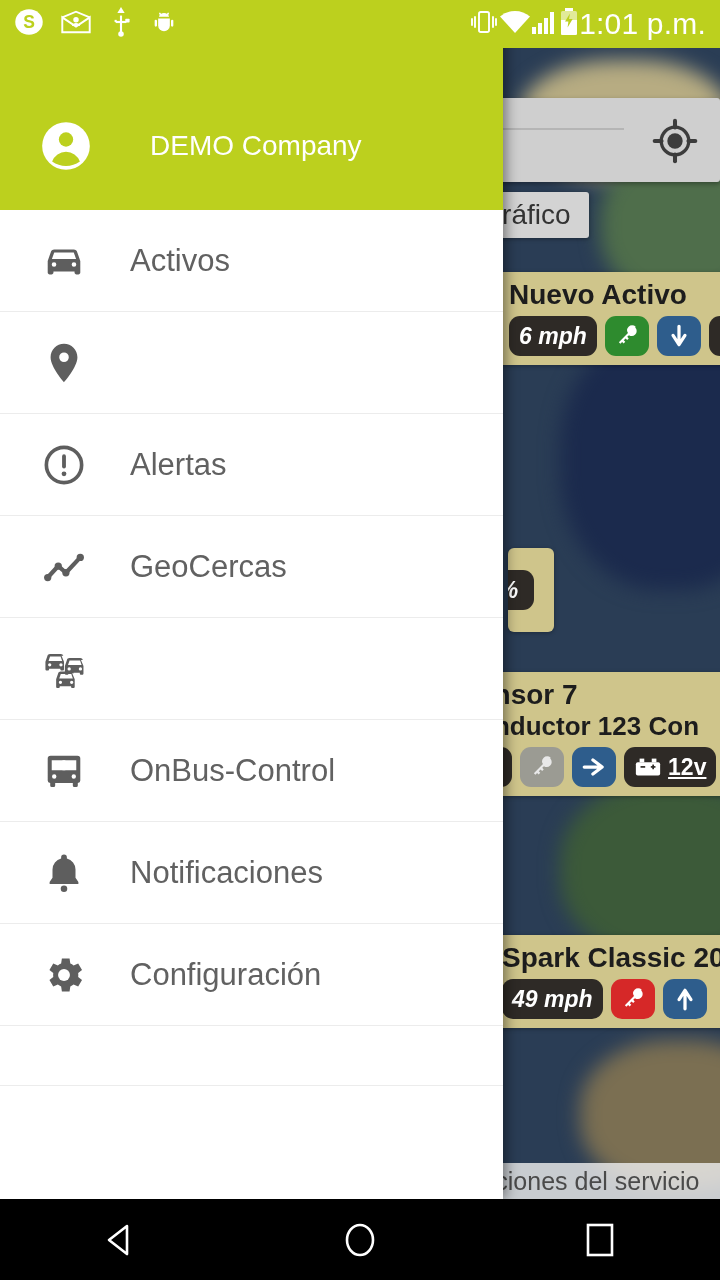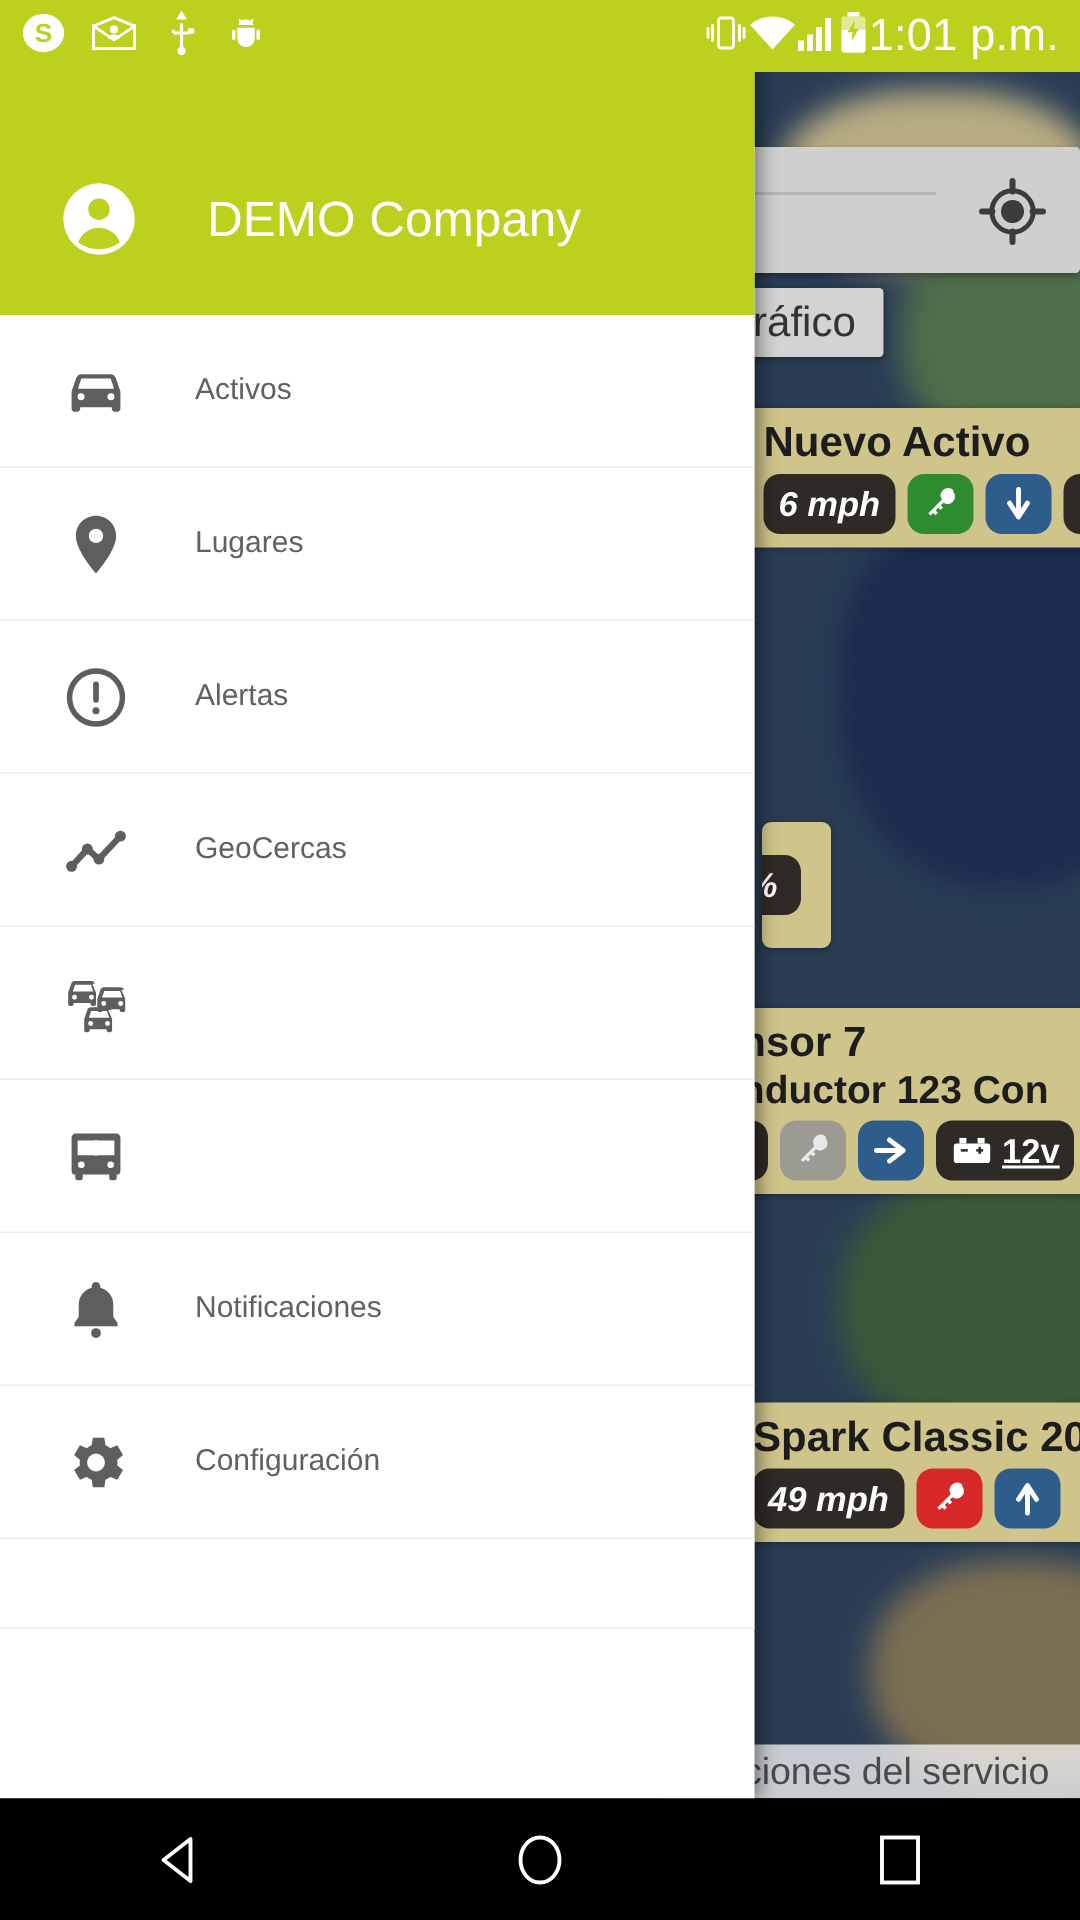--- a/index.html
+++ b/index.html
@@ -89,30 +89,30 @@
     position:absolute; left:0; top:0; width:503px; height:1199px;
     background:#fff; z-index:30; box-shadow:3px 0 12px rgba(0,0,0,.45);
     display:flex; flex-direction:column;
   }
   .drawer-header {
     height:210px; background:#bcd01e; position:relative; flex:0 0 auto;
     display:flex; align-items:flex-end; padding:0 0 38px 0;
   }
   .dh-row { display:flex; align-items:center; padding-left:40px; }
   .dh-avatar { width:52px; height:52px; flex:0 0 auto; }
-  .dh-name { color:#fff; font-size:33px; margin-left:46px; white-space:nowrap; }
+  .dh-name { color:#fff; font-size:28px; margin-left:58px; white-space:nowrap; }
 
   .drawer-list { flex:1 1 auto; overflow:hidden; }
   .nav-item {
     height:102px; display:flex; align-items:center;
     border-bottom:1px solid #ececec; background:#fff;
   }
   .nav-icon { width:52px; height:52px; margin-left:38px; flex:0 0 auto;
               display:flex; align-items:center; justify-content:center; }
-  .nav-label { margin-left:40px; font-size:20px; color:#616161; white-space:nowrap; }
+  .nav-label { margin-left:40px; font-size:31px; color:#616161; white-space:nowrap; }
   .nav-item-empty { height:60px; border-bottom:1px solid #ececec; background:#fff; }
 
   
   #navbar {
     position:absolute; left:0; bottom:0; width:720px; height:81px; background:#000;
     display:flex; align-items:center; justify-content:space-around; z-index:50;
   }
   .nb-btn { width:140px; height:81px; display:flex; align-items:center; justify-content:center; }
 </style>
 </head>
@@ -264,21 +264,20 @@
         <span class="nav-label">Activos</span>
       </div>
 
 
       <div class="nav-item">
         <span class="nav-icon">
           <svg width="46" height="46" viewBox="0 0 24 24" fill="#5e5e5e">
             <path d="M12 2C8.1 2 5 5.1 5 9c0 5.2 7 13 7 13s7-7.8 7-13c0-3.9-3.1-7-7-7zm0 9.5A2.5 2.5 0 1 1 12 6.5a2.5 2.5 0 0 1 0 5z"></path>
           </svg>
         </span>
-        <span class="nav-label">Lugares</span>
       </div>
 
       <div class="nav-item">
         <span class="nav-icon">
           <svg width="46" height="46" viewBox="0 0 24 24">
             <circle cx="12" cy="12" r="9.2" fill="none" stroke="#5e5e5e" stroke-width="1.9"></circle>
             <rect x="11" y="6.4" width="2" height="7.4" rx="1" fill="#5e5e5e"></rect>
             <circle cx="12" cy="16.6" r="1.25" fill="#5e5e5e"></circle>
           </svg>
         </span>
@@ -308,20 +307,21 @@
         </span>
       </div>
 
       <div class="nav-item">
         <span class="nav-icon">
           <svg width="46" height="46" viewBox="0 0 24 24" fill="#5e5e5e">
             <path d="M5 4h14a1.5 1.5 0 0 1 1.5 1.5V17a1.3 1.3 0 0 1-1.3 1.3v1.2a.8.8 0 0 1-.8.8h-1a.8.8 0 0 1-.8-.8v-1.2H7.4v1.2a.8.8 0 0 1-.8.8h-1a.8.8 0 0 1-.8-.8v-1.2A1.3 1.3 0 0 1 3.5 17V5.5A1.5 1.5 0 0 1 5 4zm.6 2.4v5.2h12.8V6.4H5.6zm1.3 9.6a1.15 1.15 0 1 0 0-2.3 1.15 1.15 0 0 0 0 2.3zm10.2 0a1.15 1.15 0 1 0 0-2.3 1.15 1.15 0 0 0 0 2.3z"></path>
             <rect x="11.2" y="6.4" width="1.5" height="5.2" fill="#fff"></rect>
           </svg>
         </span>
+        <span class="nav-label">OnBus-Control</span>
       </div>
 
       <div class="nav-item">
         <span class="nav-icon">
           <svg width="46" height="46" viewBox="0 0 24 24" fill="#5e5e5e">
             <path d="M12 2.4a1.5 1.5 0 0 1 1.5 1.5v.55A6 6 0 0 1 18 10.2v4.3l1.5 2.2v1.1H4.5v-1.1L6 14.5v-4.3a6 6 0 0 1 4.5-5.75V3.9A1.5 1.5 0 0 1 12 2.4z"></path>
             <circle cx="12" cy="20.2" r="1.7"></circle>
           </svg>
         </span>
         <span class="nav-label">Notificaciones</span>

